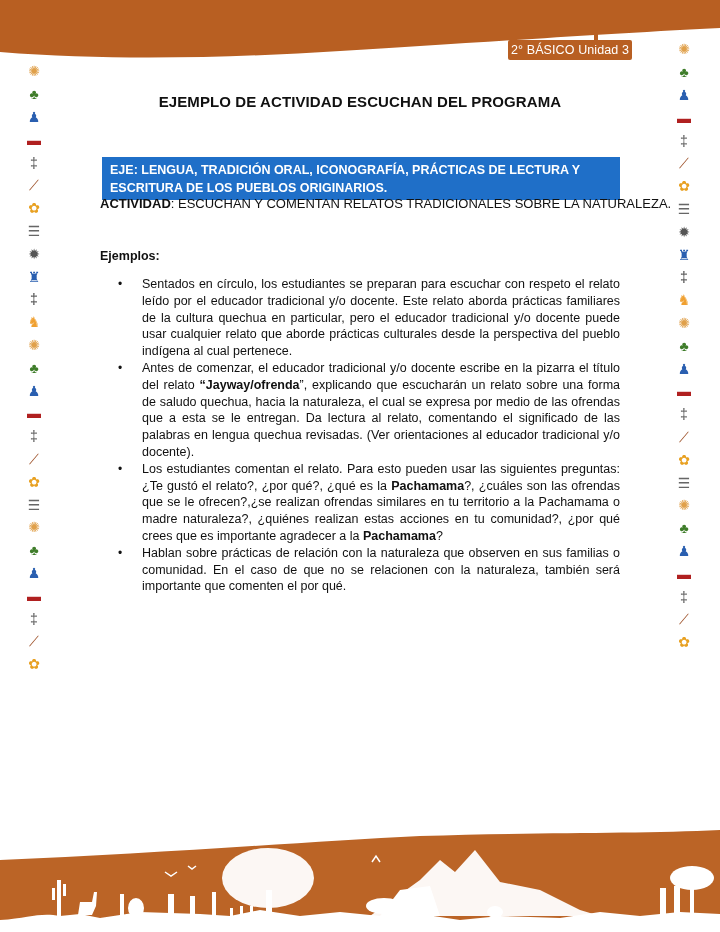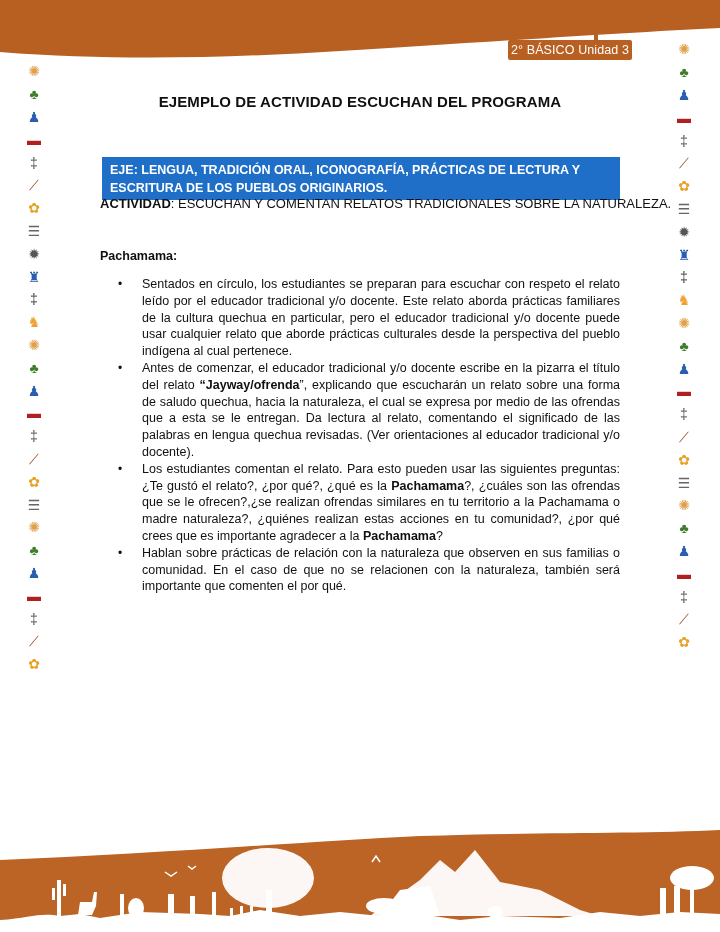--- a/index.html
+++ b/index.html
@@ -90,21 +90,21 @@
   </div>
 
 <div class="page-title">EJEMPLO DE ACTIVIDAD ESCUCHAN DEL PROGRAMA</div>
 
 <div class="eje-box">EJE:  LENGUA, TRADICIÓN ORAL, ICONOGRAFÍA, PRÁCTICAS DE LECTURA Y ESCRITURA DE LOS PUEBLOS ORIGINARIOS.</div>
 
 <div class="activity">
   <b>ACTIVIDAD</b><span>: ESCUCHAN Y COMENTAN RELATOS TRADICIONALES SOBRE LA NATURALEZA.</span>
 </div>
 
-<div class="examples-label">Pachamama:</div>
+<div class="examples-label">Ejemplos:</div>
 
 <ul class="bullets" id="bullets">
     <li><span class="dot">•</span><span>Sentados en círculo, los estudiantes se preparan para escuchar con respeto el relato leído por el educador tradicional y/o docente. Este relato aborda prácticas familiares de la cultura quechua en particular, pero el educador tradicional y/o docente puede usar cualquier relato que aborde prácticas culturales desde la perspectiva del pueblo indígena al cual pertenece.</span></li>
     <li><span class="dot">•</span><span>Antes de comenzar, el educador tradicional y/o docente escribe en la pizarra el título del relato </span><b>“Jayway/ofrenda</b><span>”, explicando que escucharán un relato sobre una forma de saludo quechua, hacia la naturaleza, el cual se expresa por medio de las ofrendas que a esta se le entregan. Da lectura al relato, comentando el significado de las palabras en lengua quechua revisadas. (Ver orientaciones al educador tradicional y/o docente).</span></li>
     <li><span class="dot">•</span><span>Los estudiantes comentan el relato. Para esto pueden usar las siguientes preguntas: ¿Te gustó el relato?, ¿por qué?, ¿qué es la </span><b>Pachamama</b><span>?, ¿cuáles son las ofrendas que se le ofrecen?,¿se realizan ofrendas similares en tu territorio a la Pachamama o madre naturaleza?, ¿quiénes realizan estas acciones en tu comunidad?, ¿por qué crees que es importante agradecer a la </span><b>Pachamama</b><span>?</span></li>
     <li><span class="dot">•</span><span>Hablan sobre prácticas de relación con la naturaleza que observen en sus familias o comunidad. En el caso de que no se relacionen con la naturaleza, también será importante que comenten el por qué.</span></li>
   </ul>
 
 <svg class="landscape" viewBox="0 0 720 112" preserveAspectRatio="none">
   <path d="M0,40 C150,34 300,22 420,16 C540,12 640,14 720,10 L720,112 L0,112 Z" fill="#bb6426"></path>

